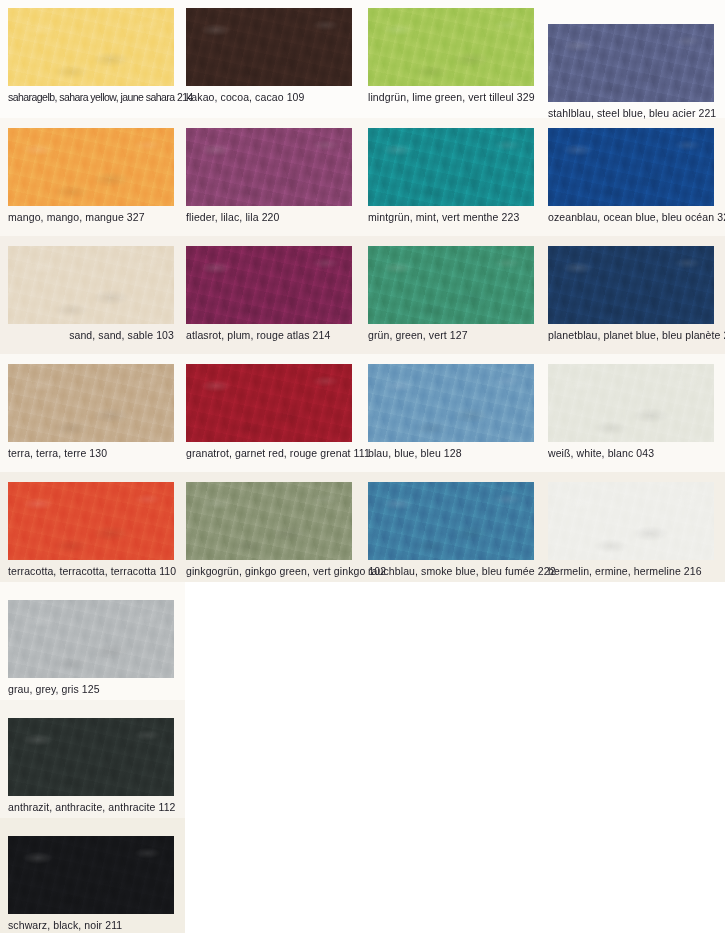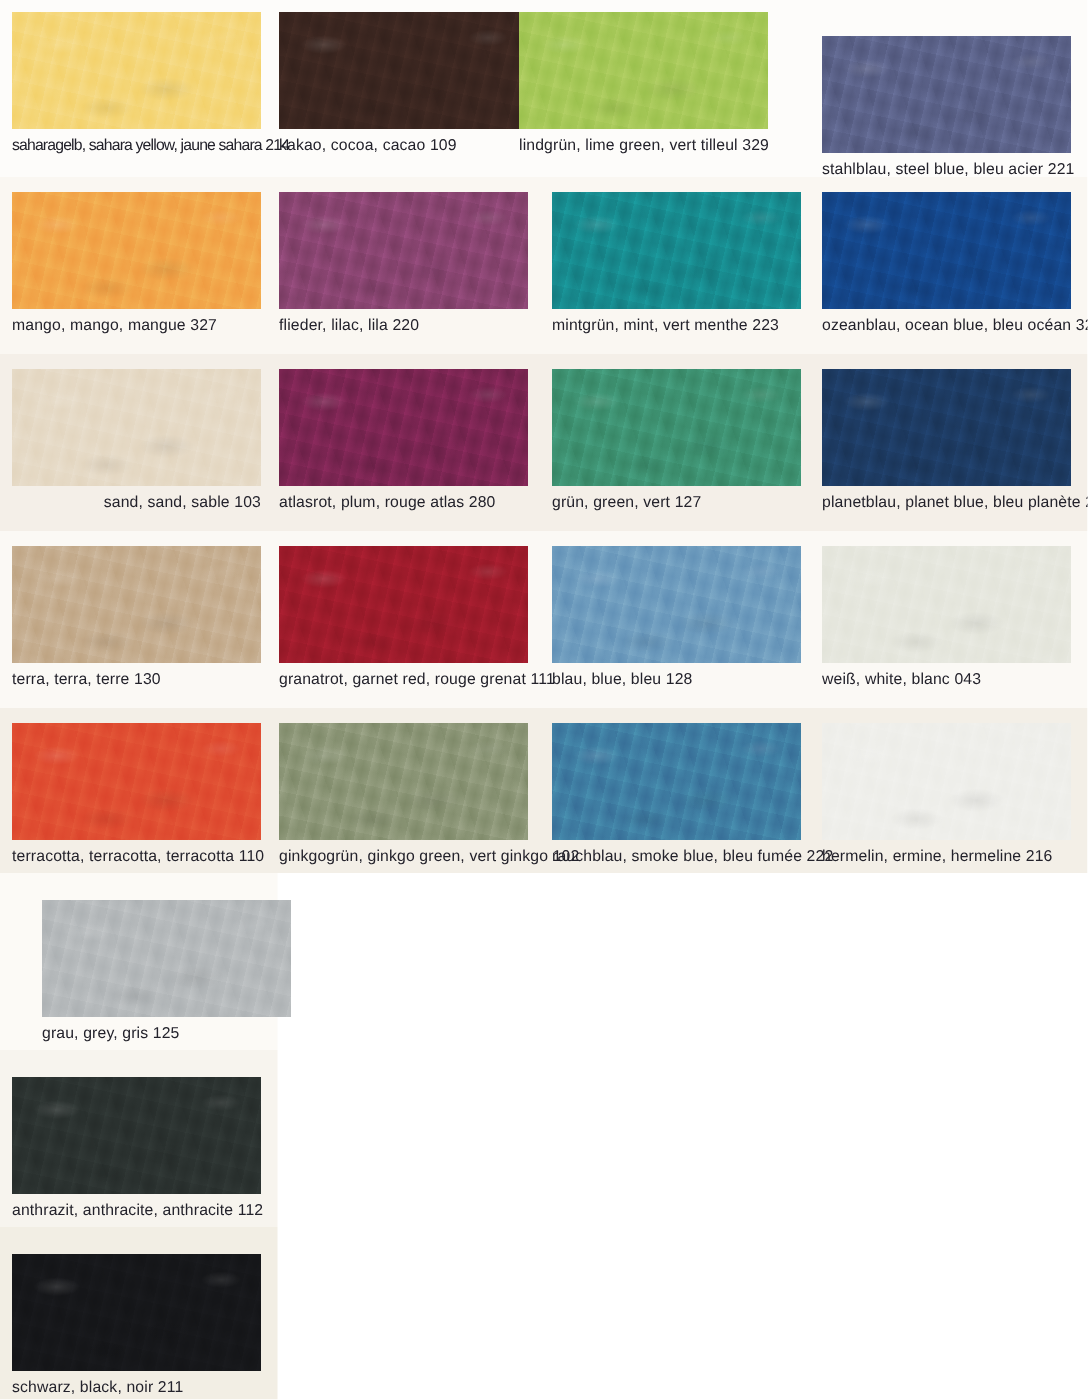--- a/index.html
+++ b/index.html
@@ -90,21 +90,21 @@
 
 <div id="swatch-grid">
     <div class="swatch-cell" style="left: 8px; top: 8px;">
       <div class="swatch-chip" title="saharagelb, sahara yellow, jaune sahara 326" style="background: rgb(245, 215, 122);"></div>
       <div class="swatch-label tight">saharagelb, sahara yellow, jaune sahara 214</div>
     </div>
     <div class="swatch-cell" style="left: 186px; top: 8px;">
       <div class="swatch-chip" title="kakao, cocoa, cacao 109" style="background: rgb(59, 38, 32);"></div>
       <div class="swatch-label">kakao, cocoa, cacao 109</div>
     </div>
-    <div class="swatch-cell" style="left: 346px; top: 8px;">
+    <div class="swatch-cell" style="left: 368px; top: 8px;">
       <div class="swatch-chip" title="lindgrün, lime green, vert tilleul 329" style="background: rgb(166, 200, 88);"></div>
       <div class="swatch-label">lindgrün, lime green, vert tilleul 329</div>
     </div>
     <div class="swatch-cell" style="left: 548px; top: 8px; margin-top: 16px;">
       <div class="swatch-chip" title="stahlblau, steel blue, bleu acier 221" style="background: rgb(91, 98, 137);"></div>
       <div class="swatch-label">stahlblau, steel blue, bleu acier 221</div>
     </div>
     <div class="swatch-cell" style="left: 8px; top: 128px;">
       <div class="swatch-chip" title="mango, mango, mangue 327" style="background: rgb(242, 167, 75);"></div>
       <div class="swatch-label">mango, mango, mangue 327</div>
@@ -120,21 +120,21 @@
     <div class="swatch-cell" style="left: 548px; top: 128px;">
       <div class="swatch-chip" title="ozeanblau, ocean blue, bleu océan 328" style="background: rgb(20, 70, 138);"></div>
       <div class="swatch-label">ozeanblau, ocean blue, bleu océan 328</div>
     </div>
     <div class="swatch-cell" style="left: 8px; top: 246px; text-align: right;">
       <div class="swatch-chip" title="sand, sand, sable 103" style="background: rgb(230, 218, 198);"></div>
       <div class="swatch-label">sand, sand, sable 103</div>
     </div>
     <div class="swatch-cell" style="left: 186px; top: 246px;">
       <div class="swatch-chip" title="atlasrot, plum, rouge atlas 214" style="background: rgb(123, 37, 82);"></div>
-      <div class="swatch-label">atlasrot, plum, rouge atlas 280</div>
+      <div class="swatch-label">atlasrot, plum, rouge atlas 214</div>
     </div>
     <div class="swatch-cell" style="left: 368px; top: 246px;">
       <div class="swatch-chip" title="grün, green, vert 127" style="background: rgb(62, 146, 114);"></div>
       <div class="swatch-label">grün, green, vert 127</div>
     </div>
     <div class="swatch-cell" style="left: 548px; top: 246px;">
       <div class="swatch-chip" title="planetblau, planet blue, bleu planète 215" style="background: rgb(29, 59, 99);"></div>
       <div class="swatch-label">planetblau, planet blue, bleu planète 215</div>
     </div>
     <div class="swatch-cell" style="left: 8px; top: 364px;">
@@ -162,21 +162,21 @@
       <div class="swatch-label">ginkgogrün, ginkgo green, vert ginkgo 102</div>
     </div>
     <div class="swatch-cell" style="left: 368px; top: 482px;">
       <div class="swatch-chip" title="rauchblau, smoke blue, bleu fumée 222" style="background: rgb(63, 126, 163);"></div>
       <div class="swatch-label">rauchblau, smoke blue, bleu fumée 222</div>
     </div>
     <div class="swatch-cell" style="left: 548px; top: 482px;">
       <div class="swatch-chip" title="hermelin, ermine, hermeline 216" style="background: rgb(239, 239, 235);"></div>
       <div class="swatch-label">hermelin, ermine, hermeline 216</div>
     </div>
-    <div class="swatch-cell" style="left: 8px; top: 600px; margin-left: 20px;">
+    <div class="swatch-cell" style="left: 8px; top: 600px;">
       <div class="swatch-chip" title="grau, grey, gris 125" style="background: rgb(182, 186, 188);"></div>
       <div class="swatch-label">grau, grey, gris 125</div>
     </div>
     <div class="swatch-cell" style="left: 8px; top: 718px;">
       <div class="swatch-chip" title="anthrazit, anthracite, anthracite 112" style="background: rgb(43, 50, 48);"></div>
       <div class="swatch-label">anthrazit, anthracite, anthracite 112</div>
     </div>
     <div class="swatch-cell" style="left: 8px; top: 836px;">
       <div class="swatch-chip" title="schwarz, black, noir 211" style="background: rgb(22, 23, 26);"></div>
       <div class="swatch-label">schwarz, black, noir 211</div>

